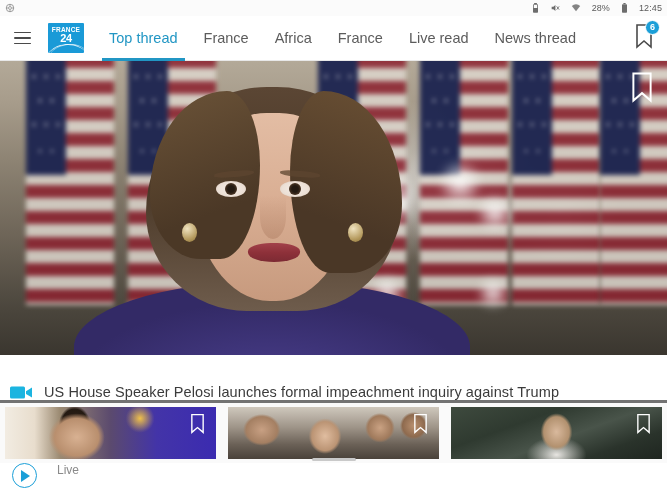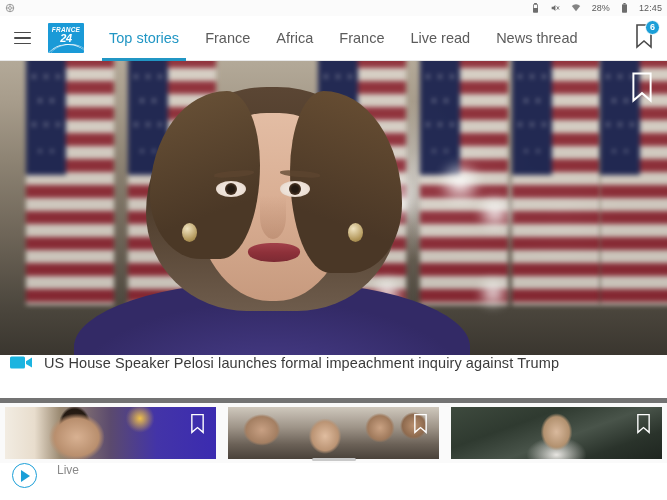--- a/index.html
+++ b/index.html
@@ -42,21 +42,20 @@
   .logo{
     width:36px;height:30px;
     background:#1a9ad7;
     margin-left:4px;
     flex:0 0 auto;
     position:relative;
     display:flex;flex-direction:column;align-items:center;justify-content:flex-start;
     padding-top:3px;
     overflow:hidden;
     border-radius:1px;
-    font-style:italic;
   }
   .logo .l1{
     font-size:6.5px;font-weight:bold;color:#fff;letter-spacing:.2px;line-height:7px;
     font-family:"Liberation Sans", sans-serif;
   }
   .logo .l2{
     font-size:11px;font-weight:bold;color:#fff;line-height:11px;letter-spacing:-.3px;
   }
   .logo .swoosh{
     position:absolute;bottom:-9px;left:-4px;width:44px;height:18px;
@@ -221,22 +220,22 @@
   }
   .earring.l{left:60px;top:138px;} .earring.r{left:226px;top:138px;}
 
   .hero-bookmark{
     position:absolute;top:10px;right:12px;width:26px;height:32px;cursor:pointer;z-index:5;
   }
 
   
   .headline{
     height:48px;width:100%;background:#ffffff;
-    display:flex;align-items:flex-start;padding:0 10px;
-    border-bottom:5px solid #737373;
+    display:flex;align-items:flex-end;padding:0 10px;
+    border-bottom:3px solid #737373;
   }
   .vidicon{width:22px;height:15px;flex:0 0 auto;margin-right:12px;}
   .headline-text{
     font-size:14.5px;color:#3b3b3b;letter-spacing:.1px;
   }
 
   
   .thumbs{
     height:60px;width:100%;background:#fafafa;
     display:flex;align-items:center;gap:12px;padding:0 5px;
@@ -347,21 +346,21 @@
 
   <div class="logo">
     <div class="l1">FRANCE</div>
     <div class="l2">24</div>
     <div class="swoosh"></div>
     <div class="swoosh2"></div>
   </div>
 
   <div class="tabs">
     <div class="tab active">
-      <span>Top stories</span>
+      <span>Top thread</span>
     </div>
     <div class="tab">
       <span>France</span>
     </div>
     <div class="tab">
       <span>Africa</span>
     </div>
     <div class="tab">
       <span>France</span>
     </div>

